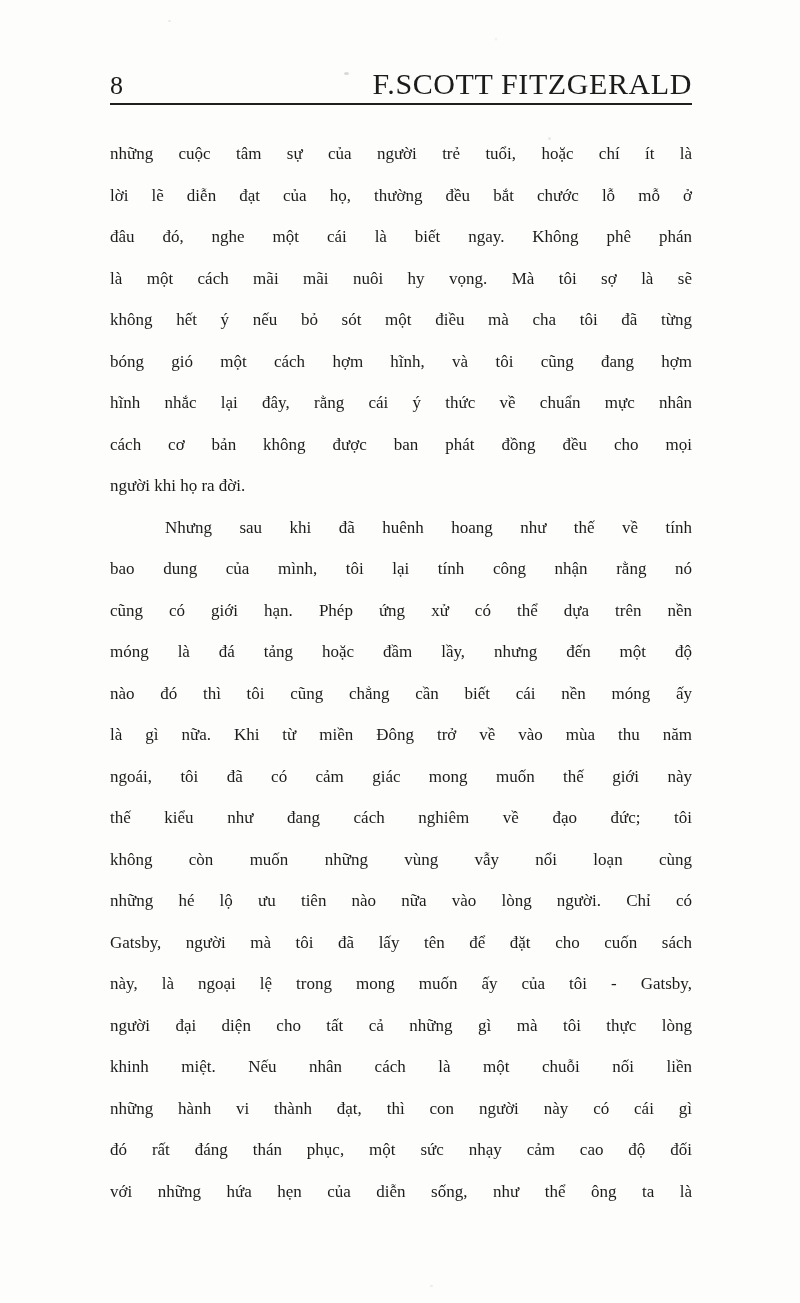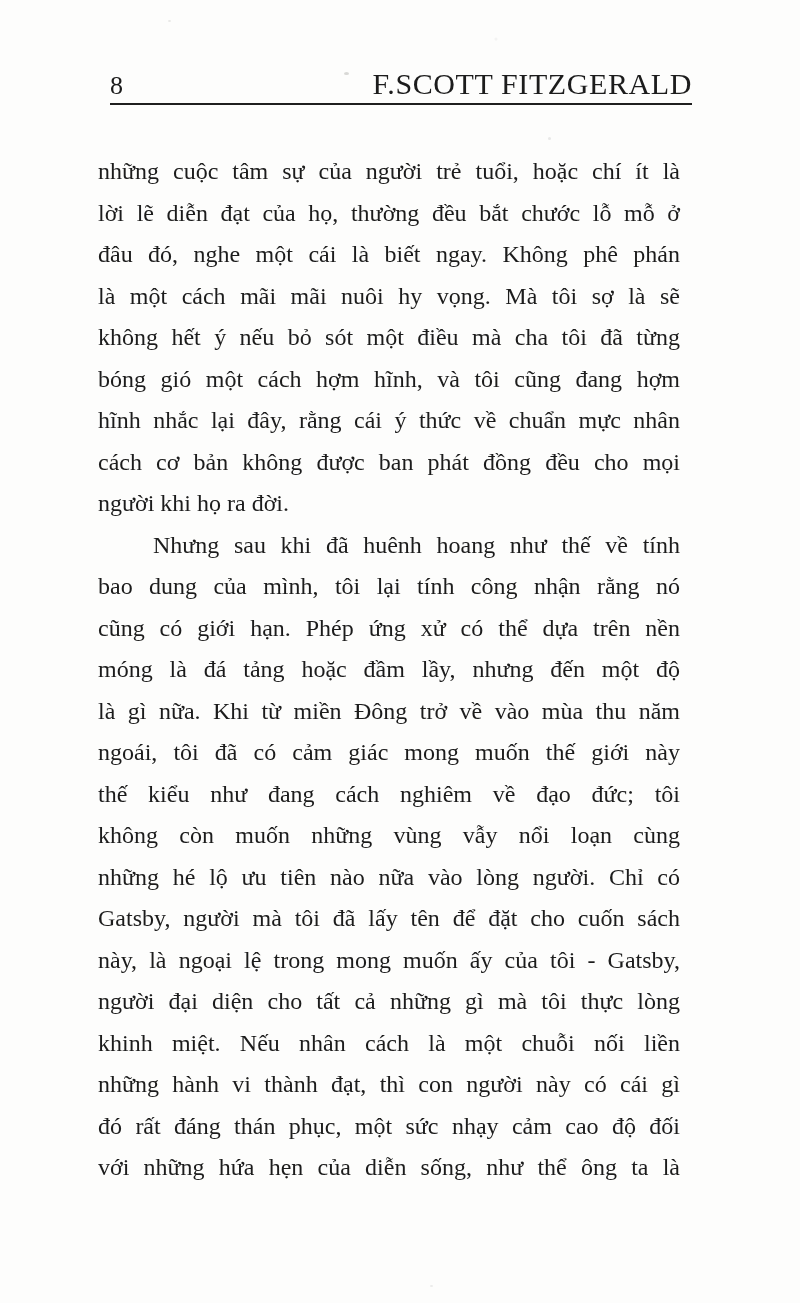--- a/index.html
+++ b/index.html
@@ -51,26 +51,25 @@
     letter-spacing: 0.5px;
   }
   .running-header {
     font-size: 30px;
     line-height: 28px;
     letter-spacing: 0.6px;
   }
 
   .body-text {
     position: absolute;
-    left: 98px;
+    left: 110px;
     top: 133px;
     width: 582px;
-    font-size: 24px;
+    font-size: 17px;
     line-height: 41.5px;
-    margin-top: 18px;
   }
   .line {
     text-align: justify;
     text-align-last: justify;
     white-space: normal;
   }
   .line.flush {
     text-align-last: left;
   }
   .line.indent {
@@ -98,20 +97,21 @@
       <div class="line">là một cách mãi mãi nuôi hy vọng. Mà tôi sợ là sẽ</div>
       <div class="line">không hết ý nếu bỏ sót một điều mà cha tôi đã từng</div>
       <div class="line">bóng gió một cách hợm hĩnh, và tôi cũng đang hợm</div>
       <div class="line">hĩnh nhắc lại đây, rằng cái ý thức về chuẩn mực nhân</div>
       <div class="line">cách cơ bản không được ban phát đồng đều cho mọi</div>
       <div class="line flush">người khi họ ra đời.</div>
       <div class="line indent">Nhưng sau khi đã huênh hoang như thế về tính</div>
       <div class="line">bao dung của mình, tôi lại tính công nhận rằng nó</div>
       <div class="line">cũng có giới hạn. Phép ứng xử có thể dựa trên nền</div>
       <div class="line">móng là đá tảng hoặc đầm lầy, nhưng đến một độ</div>
+      <div class="line">nào đó thì tôi cũng chẳng cần biết cái nền móng ấy</div>
       <div class="line">là gì nữa. Khi từ miền Đông trở về vào mùa thu năm</div>
       <div class="line">ngoái, tôi đã có cảm giác mong muốn thế giới này</div>
       <div class="line">thế kiểu như đang cách nghiêm về đạo đức; tôi</div>
       <div class="line">không còn muốn những vùng vẫy nổi loạn cùng</div>
       <div class="line">những hé lộ ưu tiên nào nữa vào lòng người. Chỉ có</div>
       <div class="line">Gatsby, người mà tôi đã lấy tên để đặt cho cuốn sách</div>
       <div class="line">này, là ngoại lệ trong mong muốn ấy của tôi - Gatsby,</div>
       <div class="line">người đại diện cho tất cả những gì mà tôi thực lòng</div>
       <div class="line">khinh miệt. Nếu nhân cách là một chuỗi nối liền</div>
       <div class="line">những hành vi thành đạt, thì con người này có cái gì</div>

